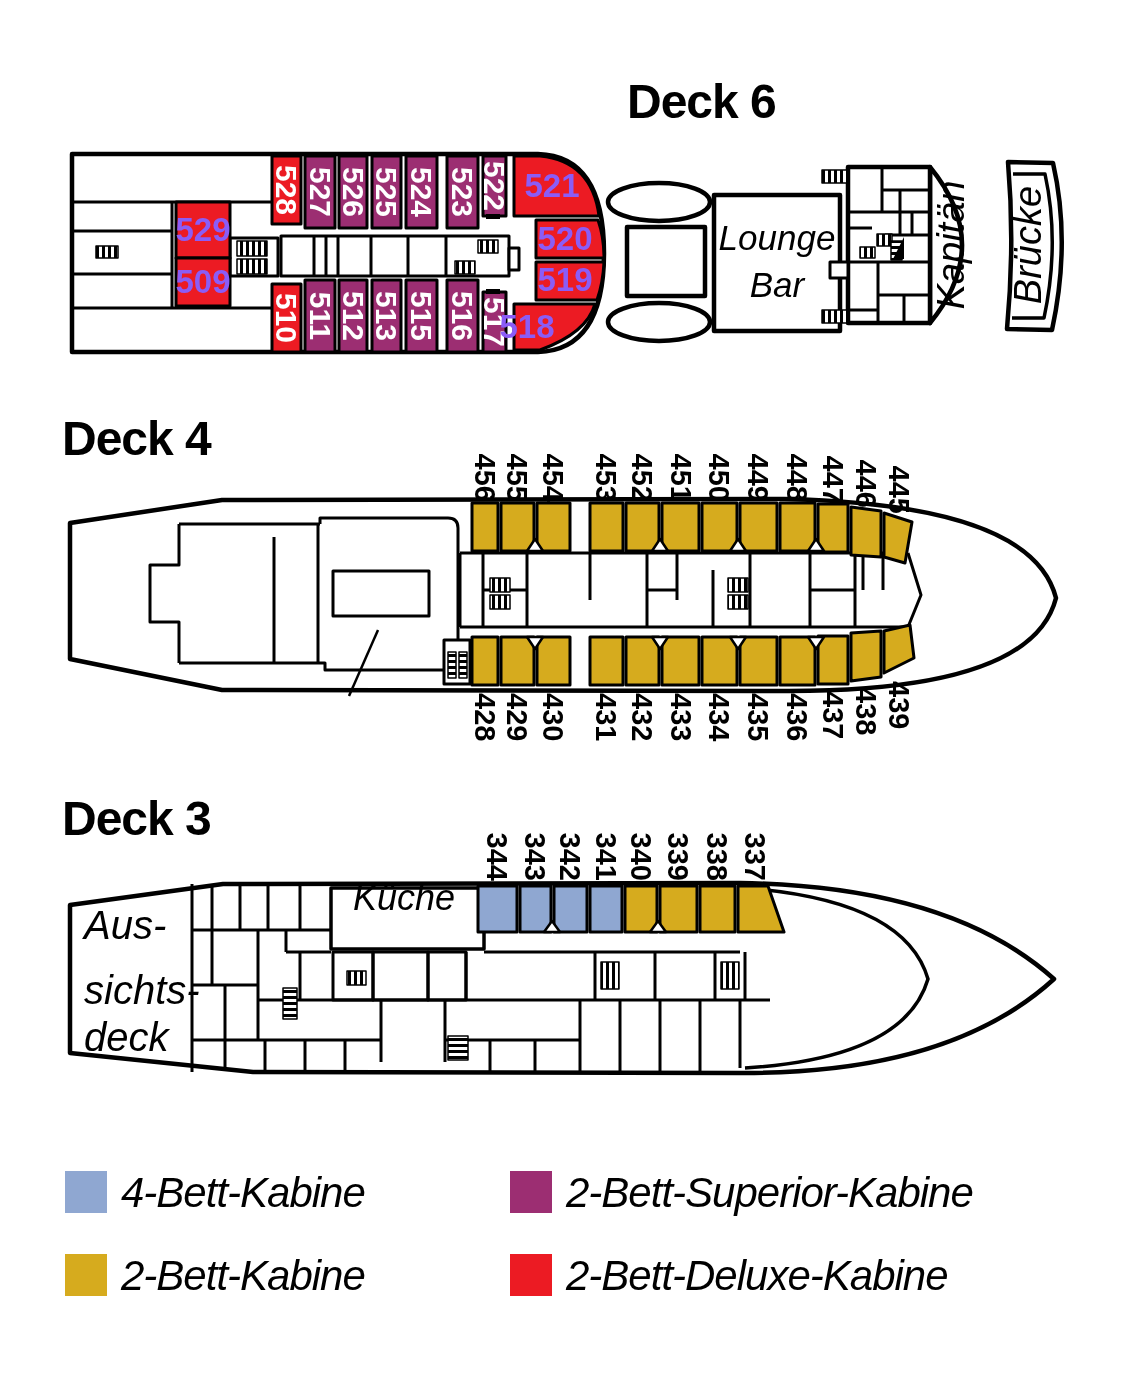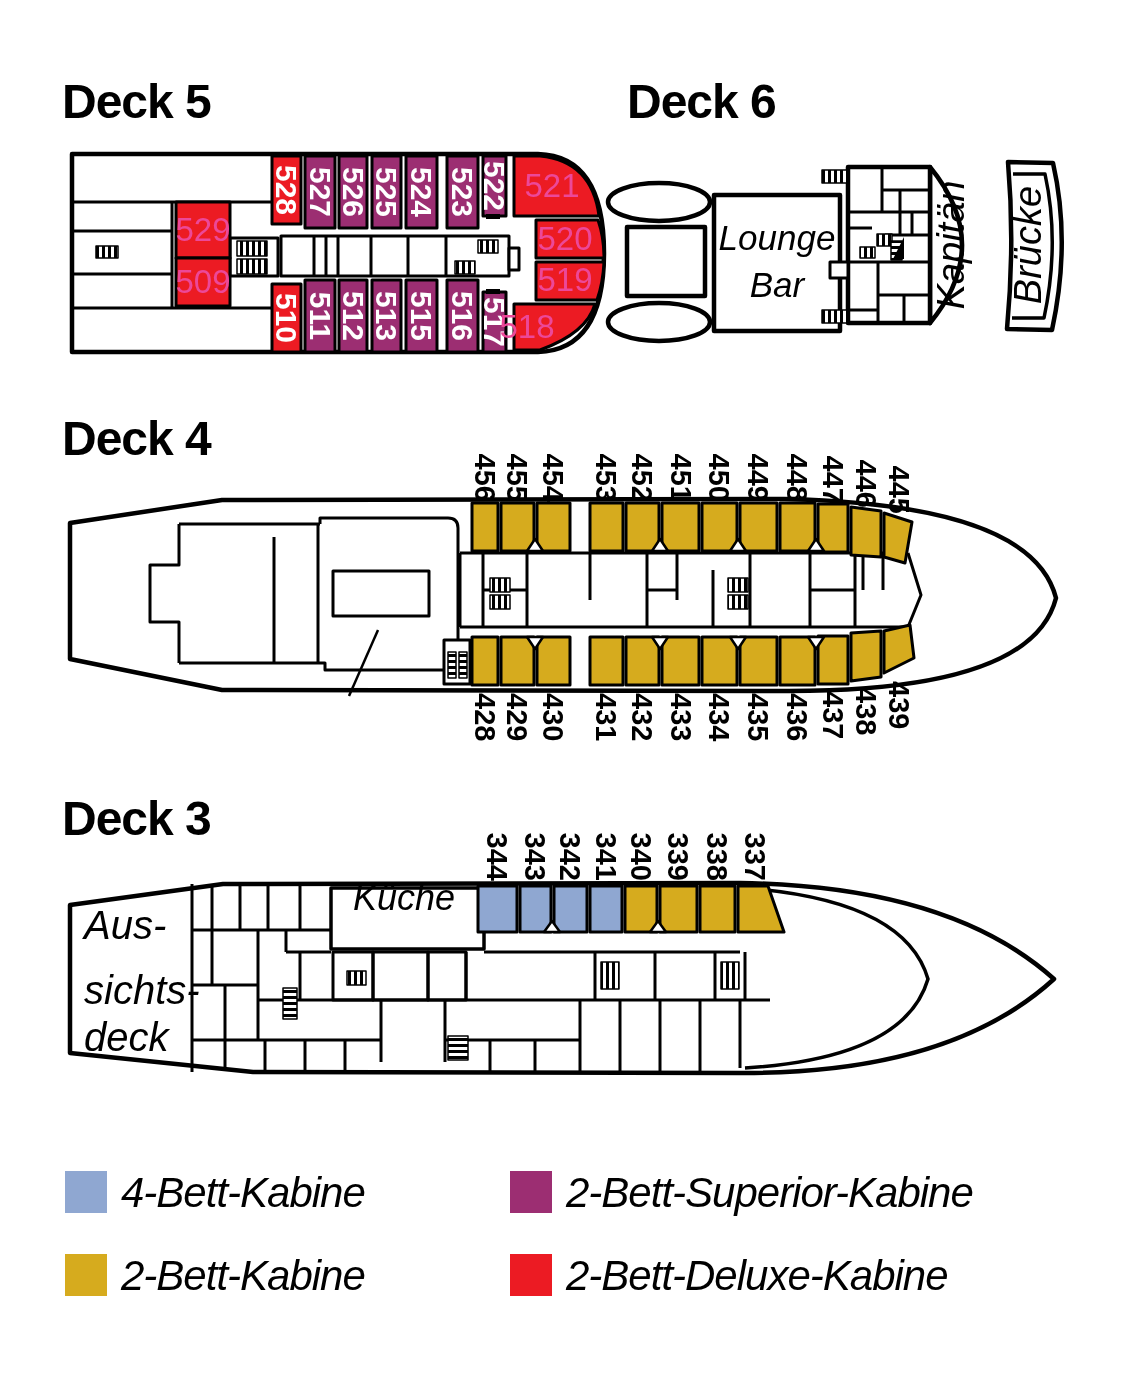--- a/index.html
+++ b/index.html
@@ -4,21 +4,21 @@
 <style>
   html,body{margin:0;padding:0;background:#fff;}
   #stage{position:relative;width:1132px;height:1373px;background:#fff;overflow:hidden;
          font-family:"Liberation Sans",sans-serif;color:#000;}
   #plan-svg{position:absolute;left:0;top:0;}
   .lbl{position:absolute;white-space:nowrap;}
   .deck-title{font-size:48px;font-weight:700;letter-spacing:-1px;line-height:52px;}
   .vnum{width:66px;height:30px;line-height:30px;text-align:center;
         font-size:30px;font-weight:700;color:#fff;transform:rotate(90deg);}
   .hnum{width:76px;height:36px;line-height:36px;text-align:center;
-        font-size:33px;font-weight:400;color:#ec4899;}
+        font-size:33px;font-weight:700;color:#8b5cf6;}
   .dnum{width:72px;height:28px;line-height:28px;font-size:29px;font-weight:700;
         color:#000;transform:rotate(90deg);text-align:right;}
   .dnum-b{text-align:left;}
   .room-label{font-style:italic;font-size:36px;line-height:40px;text-align:center;}
   .vlabel{transform:rotate(-90deg);font-style:italic;font-size:38px;height:42px;
           line-height:42px;text-align:center;}
   .aus-line{font-style:italic;font-size:40px;line-height:46px;text-align:left;}
   .legend-swatch{position:absolute;width:42px;height:42px;}
   .legend-label{position:absolute;font-size:42px;line-height:46px;letter-spacing:-1px;font-style:italic;}
   .sw-four_bed{background:var(--four-bed);}
@@ -274,21 +274,20 @@
       <rect class="c-std" x="700" y="886" width="35" height="46"></rect>
       <polygon class="c-std" points="738,886 768,886 784,932 738,932"></polygon>
       <g stroke-width="2.5" fill="#fff">
         <polygon points="544,932 560,932 552,921"></polygon>
             <polygon points="650,932 666,932 658,921"></polygon>
       </g>
     </g>
   </g>
 </svg>
 
-  <div class="lbl deck-title" style="left:62px;top:76px;">Deck 5</div>
   <div class="lbl deck-title" style="left:627px;top:76px;">Deck 6</div>
   <div class="lbl deck-title" style="left:62px;top:413px;">Deck 4</div>
   <div class="lbl deck-title" style="left:62px;top:793px;">Deck 3</div>
 
   <div class="lbl vnum" style="left:253px;top:175px;">528</div>
   <div class="lbl vnum" style="left:287px;top:177px;">527</div>
   <div class="lbl vnum" style="left:320px;top:177px;">526</div>
   <div class="lbl vnum" style="left:353px;top:177px;">525</div>
   <div class="lbl vnum" style="left:388px;top:177px;">524</div>
   <div class="lbl vnum" style="left:429px;top:177px;">523</div>

